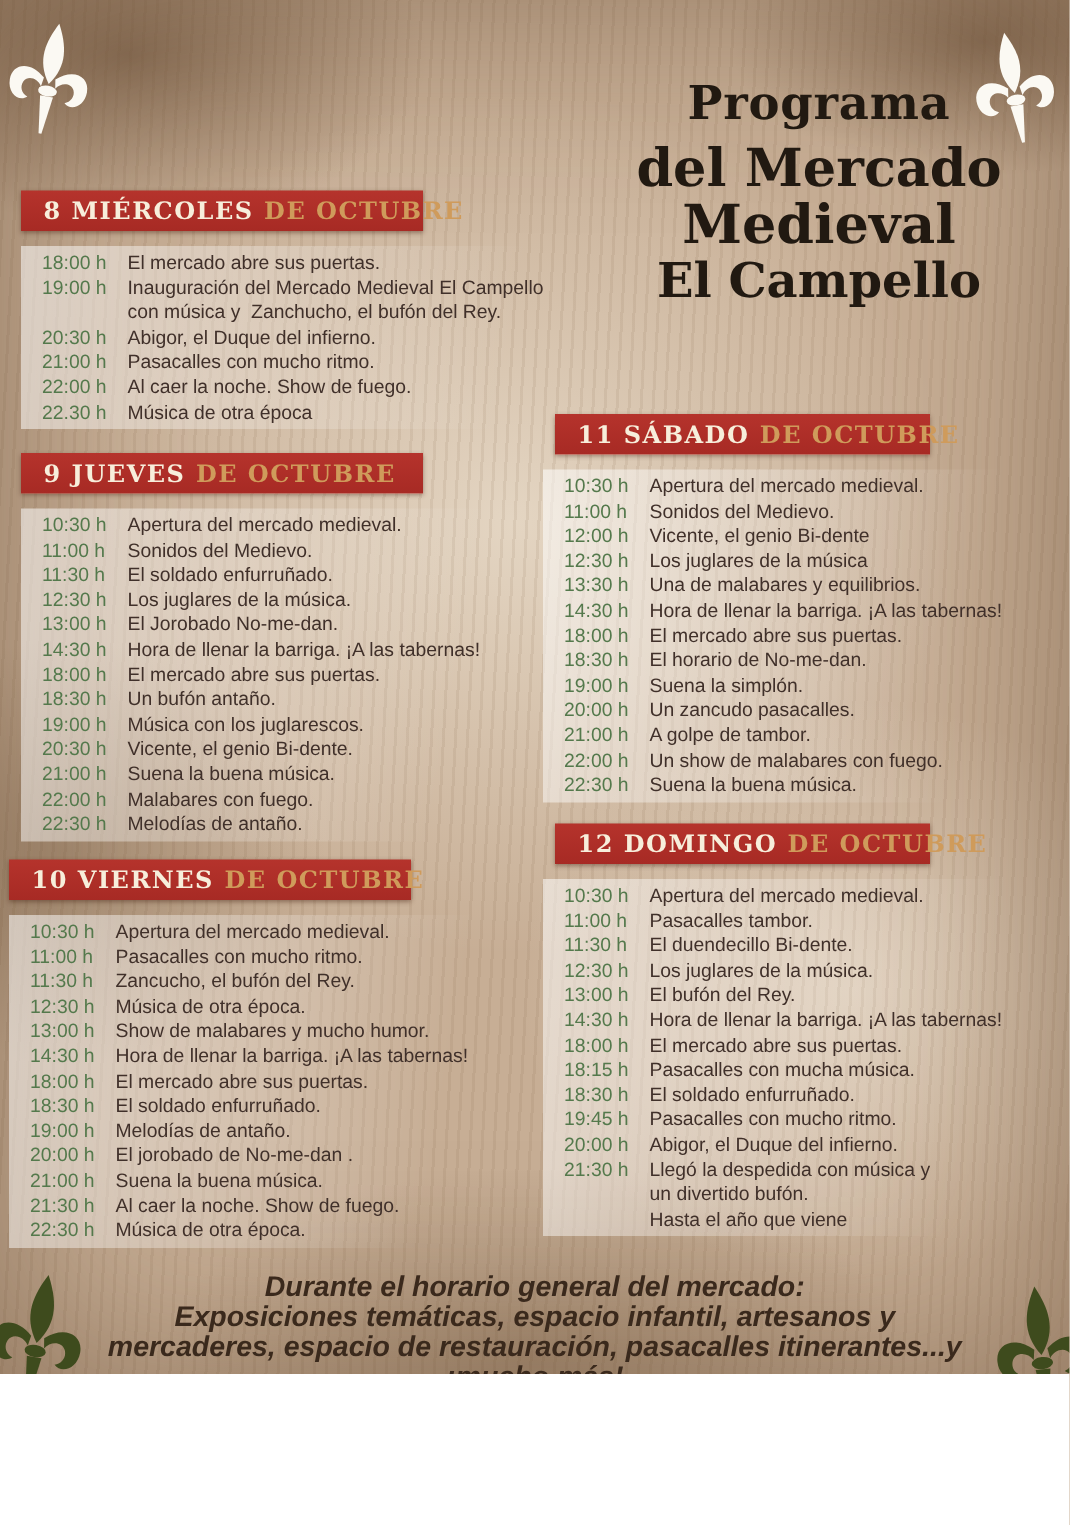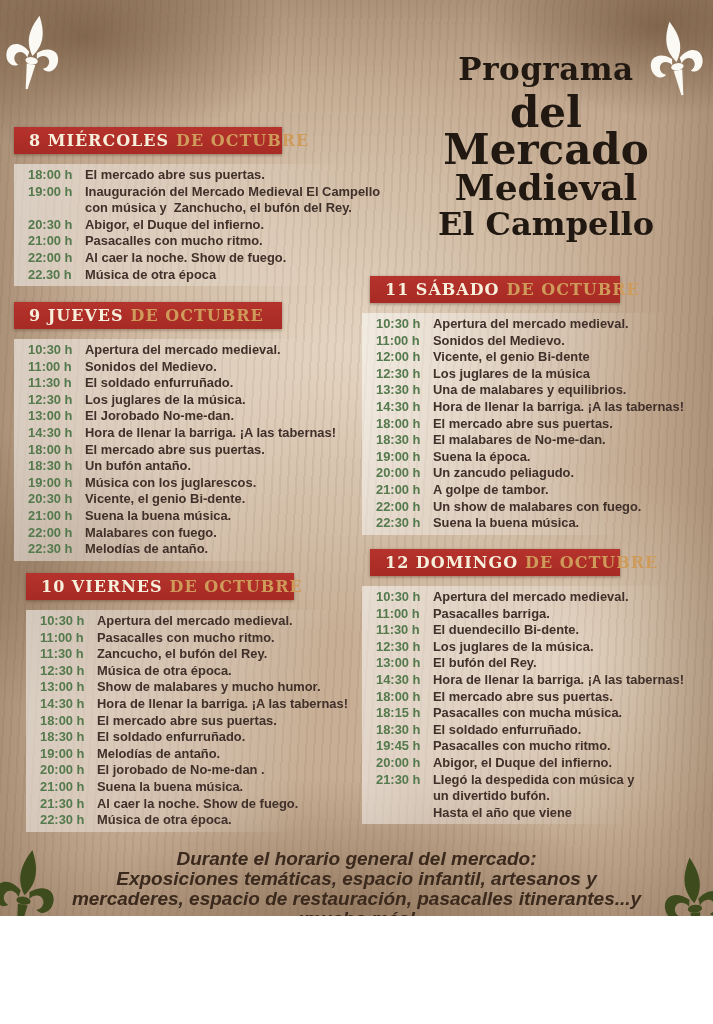--- a/index.html
+++ b/index.html
@@ -19,39 +19,39 @@
   svg{display:block;}
   .fleur{position:absolute;}
   .fleur.tl{left:4px;top:14px;width:58px;height:78px;transform:rotate(10deg);fill:#fbf9f3;}
   .fleur.tr{right:8px;top:20px;width:58px;height:78px;transform:scaleX(-1) rotate(10deg);fill:#fbf9f3;}
   .fleur.bl{left:-8px;bottom:-20px;width:66px;height:88px;transform:rotate(10deg);fill:#3e4b1d;}
   .fleur.br{right:-14px;bottom:-28px;width:66px;height:88px;transform:rotate(-6deg);fill:#3e4b1d;}
   .title{position:absolute;left:408px;top:52px;width:276px;text-align:center;
     color:#211911;font-family:"DejaVu Serif",serif;font-weight:bold;}
   .t1{font-size:31px;line-height:35px;letter-spacing:.5px;}
   .t2{font-size:19px;line-height:22px;}
-  .t3{font-size:42px;line-height:37px;margin-top:7px;}
+  .t3{font-size:35px;line-height:37px;margin-top:7px;}
   .t4{font-size:36px;line-height:38px;}
   .t5{font-size:32px;line-height:36px;}
   .section{position:absolute;}
   .sec-0{left:14px;top:103px;width:412px;}
   .sec-1{left:14px;top:278px;width:360px;}
   .sec-2{left:362px;top:276px;width:356px;}
-  .sec-3{left:26px;top:549px;width:360px;}
+  .sec-3{left:6px;top:549px;width:360px;}
   .sec-4{left:362px;top:549px;width:356px;}
   .banner{height:27px;line-height:27px;background:linear-gradient(#b5332c,#a72a24);
     box-shadow:0 1px 3px rgba(70,35,20,.45);padding-left:15px;
     font-family:"DejaVu Serif",serif;font-weight:bold;font-size:16px;letter-spacing:1px;
     color:#f7eedb;white-space:nowrap;width:253px;}
   .sec-0 .banner,.sec-1 .banner,.sec-3 .banner{width:253px;margin-top:24px;}
   .sec-2 .banner,.sec-4 .banner{width:235px;margin-left:8px;}
   .banner .month{color:#cf9b5b;margin-left:7px;}
   .list{margin-top:10px;padding:3px 0 3px 14px;
     background:linear-gradient(100deg, rgba(255,255,255,.55), rgba(255,255,255,.22) 48%, rgba(255,255,255,0) 78%);}
-  .event{display:flex;line-height:16.6px;font-size:12.9px;font-weight:bold;color:#40302a;}
+  .event{display:flex;line-height:16.6px;font-size:12.9px;font-weight:normal;color:#40302a;}
   .time{color:#54794c;flex:0 0 57px;white-space:pre;}
   .etext{white-space:pre;}
   .note{position:absolute;top:849px;left:50%;transform:translateX(-50%);width:584px;text-align:center;
     font-style:italic;font-weight:bold;font-size:19px;line-height:20px;color:#3a291c;}
   .social{position:absolute;left:146px;top:942px;display:flex;align-items:center;gap:9px;height:32px;}
   .fb{font-family:"Liberation Serif",serif;font-weight:bold;font-size:27px;line-height:26px;color:#121212;}
   .handle{font-size:11px;font-weight:bold;letter-spacing:1.2px;color:#141414;}
   .logo{position:absolute;left:350px;top:914px;width:210px;height:100px;
     font-family:"DejaVu Serif",serif;font-weight:bold;color:#8e2b1c;
     text-shadow:-2px 0 0 #fdf8ef,2px 0 0 #fdf8ef,0 -2px 0 #fdf8ef,0 2px 0 #fdf8ef,
@@ -228,29 +228,29 @@
           <div class="event">
             <span class="time">14:30 h</span>
             <span class="etext">Hora de llenar la barriga. ¡A las tabernas!</span>
           </div>
           <div class="event">
             <span class="time">18:00 h</span>
             <span class="etext">El mercado abre sus puertas.</span>
           </div>
           <div class="event">
             <span class="time">18:30 h</span>
-            <span class="etext">El malabares de No-me-dan.</span>
+            <span class="etext">El horario de No-me-dan.</span>
           </div>
           <div class="event">
             <span class="time">19:00 h</span>
-            <span class="etext">Suena la época.</span>
+            <span class="etext">Suena la simplón.</span>
           </div>
           <div class="event">
             <span class="time">20:00 h</span>
-            <span class="etext">Un zancudo peliagudo.</span>
+            <span class="etext">Un zancudo pasacalles.</span>
           </div>
           <div class="event">
             <span class="time">21:00 h</span>
             <span class="etext">A golpe de tambor.</span>
           </div>
           <div class="event">
             <span class="time">22:00 h</span>
             <span class="etext">Un show de malabares con fuego.</span>
           </div>
           <div class="event">
@@ -324,21 +324,21 @@
     <div class="banner">
       <span class="day">12 DOMINGO</span><span class="month">DE OCTUBRE</span>
     </div>
     <div class="list">
           <div class="event">
             <span class="time">10:30 h</span>
             <span class="etext">Apertura del mercado medieval.</span>
           </div>
           <div class="event">
             <span class="time">11:00 h</span>
-            <span class="etext">Pasacalles barriga.</span>
+            <span class="etext">Pasacalles tambor.</span>
           </div>
           <div class="event">
             <span class="time">11:30 h</span>
             <span class="etext">El duendecillo Bi-dente.</span>
           </div>
           <div class="event">
             <span class="time">12:30 h</span>
             <span class="etext">Los juglares de la música.</span>
           </div>
           <div class="event">

